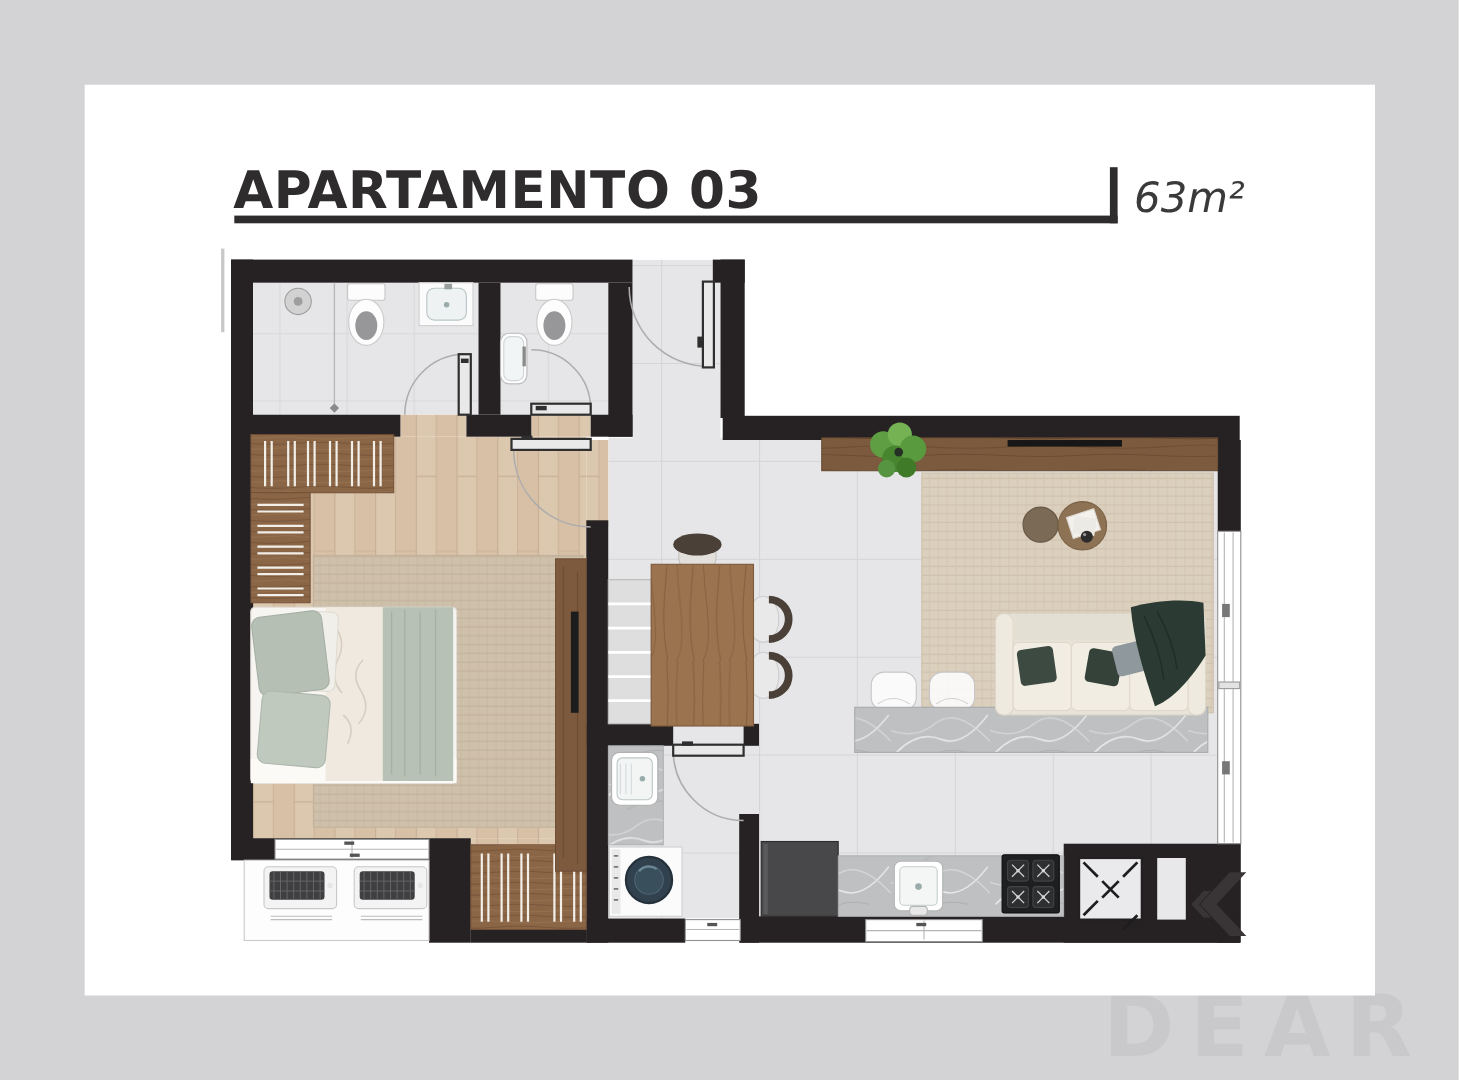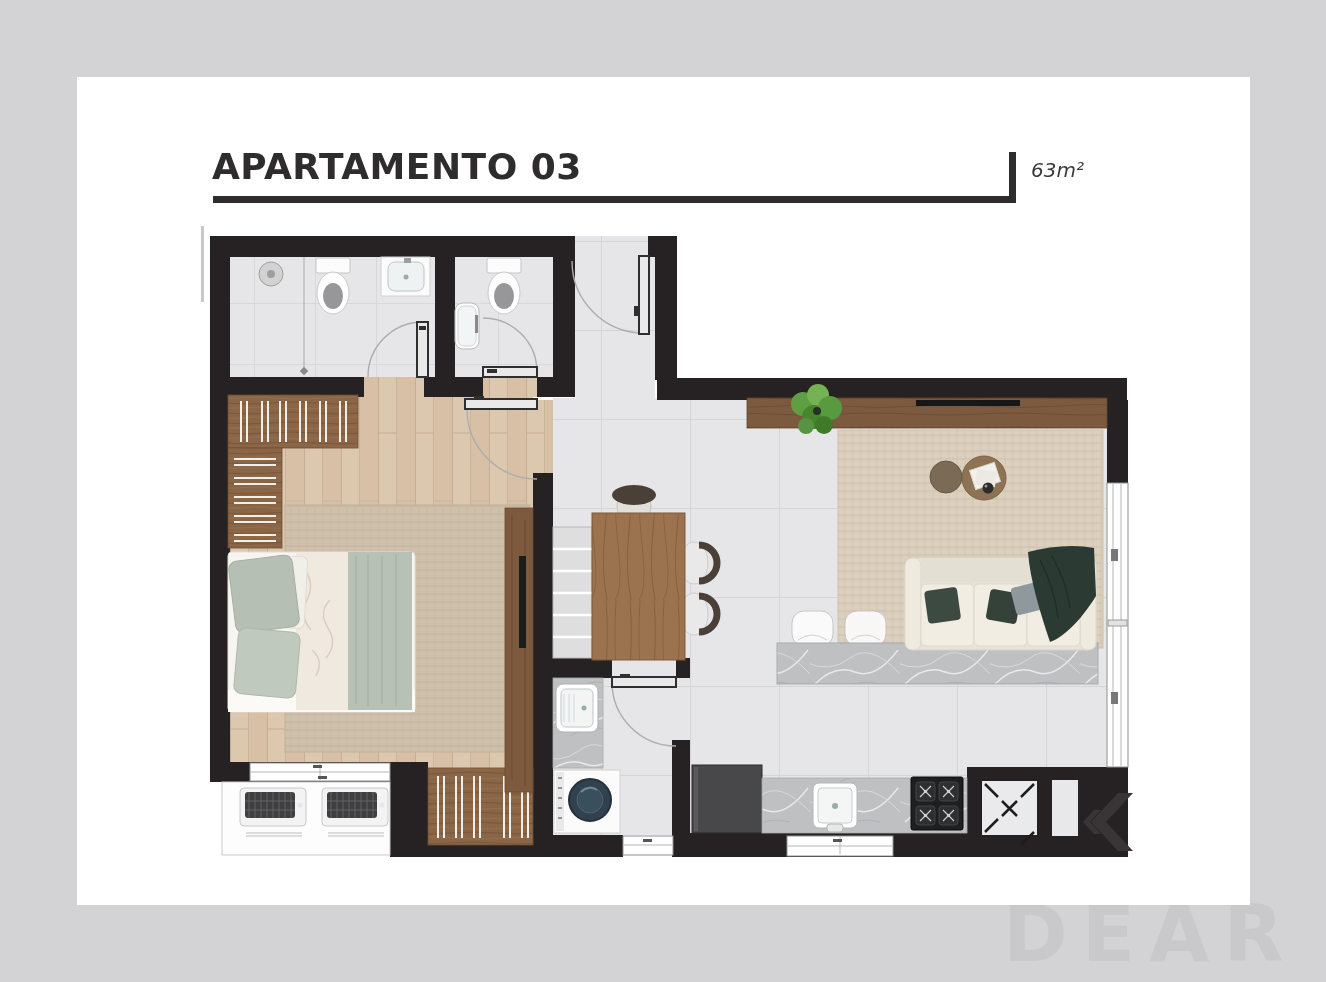--- a/index.html
+++ b/index.html
@@ -9,25 +9,25 @@
     --throw-green:#2b3a32; --sage:#b7c1b5; --marble:#bec0c2; --table-wood:#9b744f;
     --console-wood:#7b5a3e; --plant-green:#5a9b3d; --appliance-dark:#48484a; --watermark-text:#c9c9cc;
   }
   html,body{margin:0;padding:0;}
   body{width:1326px;height:982px;background:var(--bg);font-family:"DejaVu Sans","Liberation Sans",sans-serif;overflow:hidden;}
   .stage{position:relative;width:1326px;height:982px;}
   .card{position:absolute;left:77px;top:77px;width:1173px;height:828px;background:var(--card);}
   .watermark-wrap{position:absolute;left:1006px;top:894px;width:320px;height:84px;overflow:hidden;}
   .watermark-wrap span{display:block;margin-left:-46px;font-size:78px;font-weight:bold;letter-spacing:14px;
     line-height:80px;color:var(--watermark-text);white-space:nowrap;}
-  .page-title{position:absolute;left:212px;top:146px;margin:0;font-size:36px;font-weight:bold;
+  .page-title{position:absolute;left:212px;top:146px;margin:0;font-size:47px;font-weight:bold;
     letter-spacing:0.5px;color:var(--title);white-space:nowrap;}
   .title-rule{position:absolute;left:213px;top:196px;width:803px;height:7px;background:var(--title);}
   .title-tick{position:absolute;left:1009px;top:152px;width:7px;height:51px;background:var(--title);}
-  .area-label{position:absolute;left:1031px;top:158px;font-size:20px;font-style:italic;color:var(--area-text);white-space:nowrap;}
+  .area-label{position:absolute;left:1031px;top:158px;font-size:38px;font-style:italic;color:var(--area-text);white-space:nowrap;}
   .shaft-line{position:absolute;left:201px;top:226px;width:3px;height:76px;background:#c8c8ca;}
   svg.plan{position:absolute;left:0;top:0;}
 </style>
 </head>
 <body>
 
 <div class="stage">
 
   <div class="watermark-wrap">
     <span>IDEAR</span>

